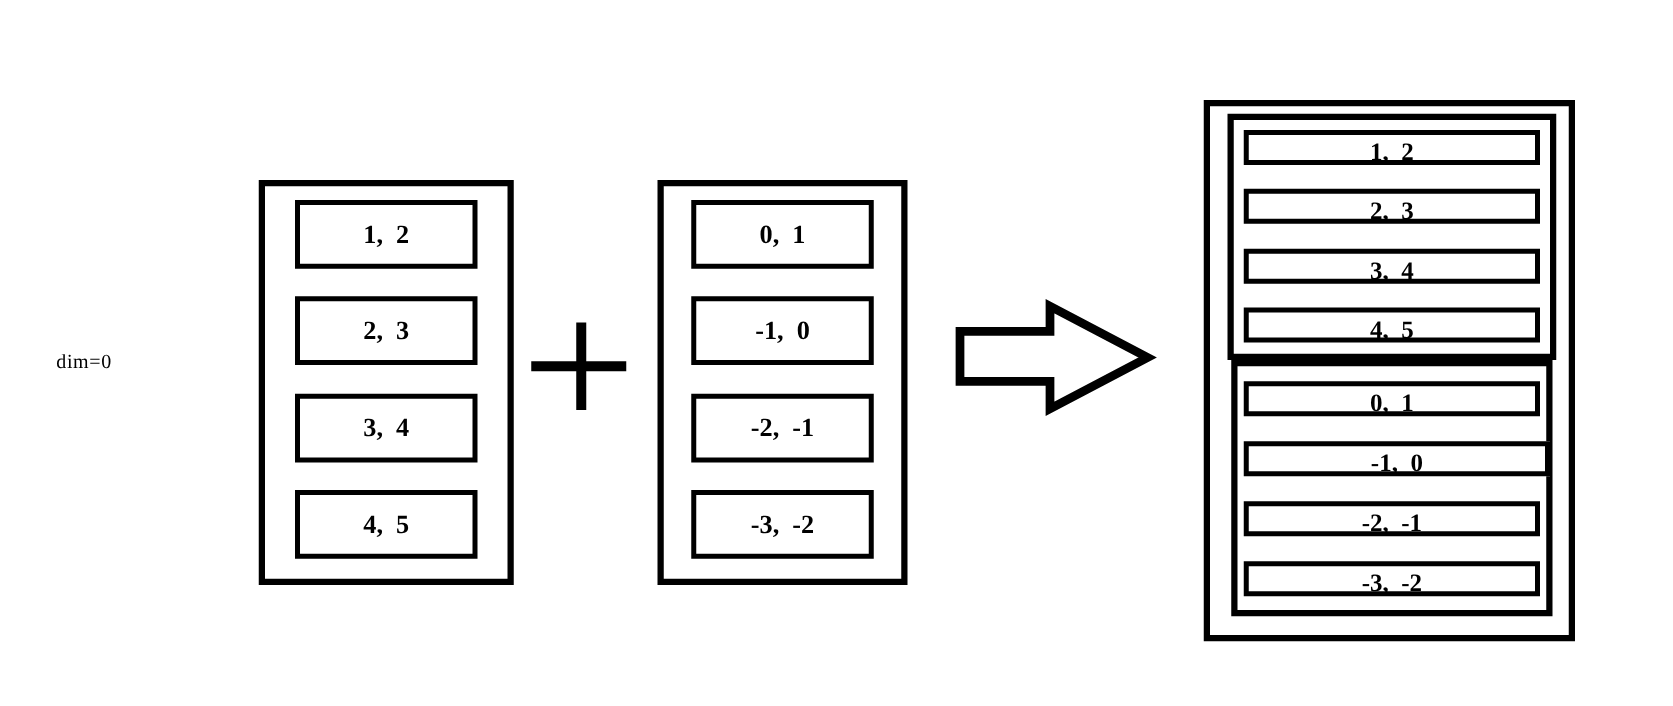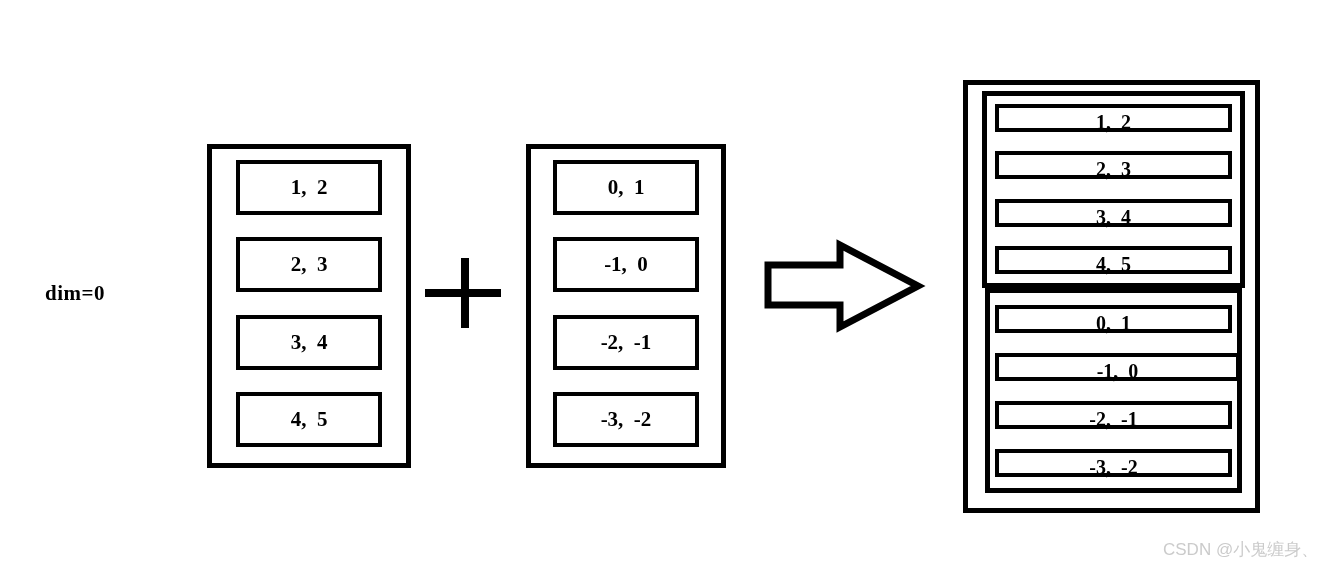--- a/index.html
+++ b/index.html
@@ -10,22 +10,22 @@
     background: #ffffff;
     overflow: hidden;
     font-family: "Liberation Serif", "DejaVu Serif", serif;
   }
 
   
   .dim-label {
     position: absolute;
     left: 45px;
     top: 281px;
-    font-size: 21px;
-    font-weight: bold;
+    font-size: 16px;
+    font-weight: normal;
     color: #000;
     letter-spacing: 0.5px;
   }
 
   
   .tensor-box {
     position: absolute;
     border: 5px solid #000;
     box-sizing: border-box;
     display: flex;
@@ -146,15 +146,14 @@
       <div class="rrow">4,  5</div>
     </div>
     <div class="group bottom">
       <div class="rrow">0,  1</div>
       <div class="rrow wide">-1,  0</div>
       <div class="rrow">-2,  -1</div>
       <div class="rrow">-3,  -2</div>
     </div>
   </div>
 
-  <div class="watermark">CSDN @小鬼缠身、</div>
 
 </div>
 
 </body></html>

